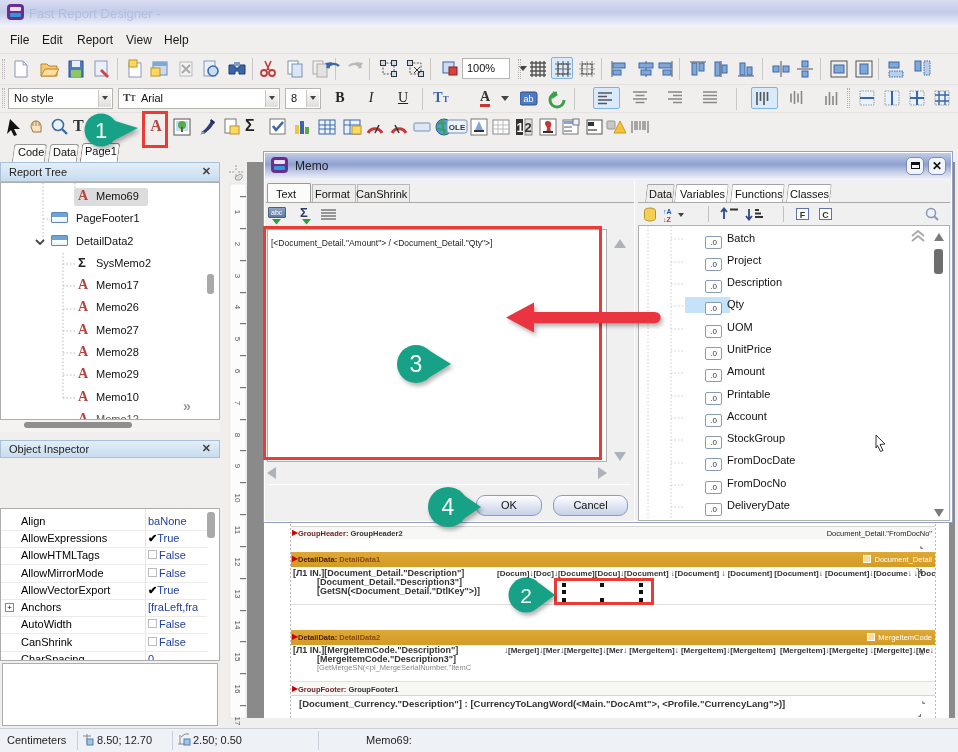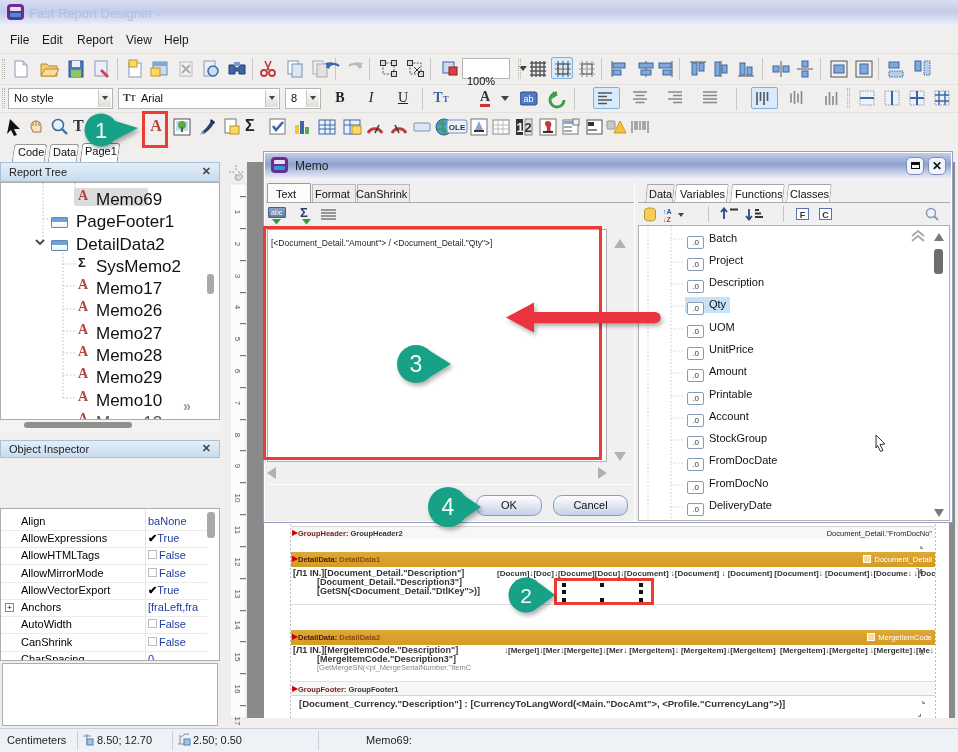--- a/index.html
+++ b/index.html
@@ -10,28 +10,28 @@
 .redrect { position:absolute; border:3px solid #EC3B35; }
 .tbsep { position:absolute; top:4px; width:1px; height:22px; background:#C9C7C5; }
 .grip { position:absolute; top:5px; width:3px; height:20px; border-left:1px dotted #B5B3B0; border-right:1px dotted #B5B3B0; }
 .ico { position:absolute; width:20px; height:20px; }
 .ico svg { position:absolute; left:0; top:0; }
 .combo { position:absolute; background:#FFFFFF; border:1px solid #B7B5B2; font-size:11px; color:#111; }
 .combo .ar { position:absolute; right:1px; top:1px; bottom:1px; width:13px; background:linear-gradient(#FDFDFD,#DFDDDA); border-left:1px solid #C9C7C5; }
 .combo .ar:after { content:""; position:absolute; left:3px; top:6px; border:3.5px solid transparent; border-top:4px solid #444; }
 .tbtn { position:absolute; width:22px; height:22px; top:3px; }
 .hl { background:#D8EAFB; border:1px solid #7EB2E3; border-radius:2px; }
-.tree-item { position:absolute; font-size:17px; color:#111; white-space:nowrap; }
+.tree-item { position:absolute; font-size:11px; color:#111; white-space:nowrap; }
 .memoA { font-family:"Liberation Serif",serif; font-weight:bold; color:#B5433E; }
 .bandico { display:inline-block; width:17px; height:11px; border:1px solid #5F87B8; background:linear-gradient(#6FA3D8 0%,#6FA3D8 45%,#FFF 45%,#EAF2FA 100%); border-radius:1px; vertical-align:-1px; }
 .pgrow { position:absolute; left:0; width:206px; height:18px; font-size:11px; color:#000; border-bottom:1px solid #EDEBE9; }
 .pgrow .nm { position:absolute; left:20px; top:2px; }
 .pgrow .vl { position:absolute; left:147px; top:2px; color:#1F3EA0; }
 .dlgtab { position:absolute; font-size:11px; color:#111; }
-.fld { position:absolute; font-size:11px; color:#111; white-space:nowrap; }
+.fld { position:absolute; font-size:11px; color:#111; white-space:nowrap;margin-left:18px; }
 .fld .b { display:inline-block; width:17px; height:13px; border:1px solid #8A9CB5; background:#FFF; font-size:8px; text-align:center; line-height:12px; color:#333; border-radius:2px; margin-right:5px; vertical-align:-3px; }
 .bandtxt { position:absolute; font-size:9px; font-weight:bold; color:#333; white-space:nowrap; }
 </style>
 </head>
 <body>
 
 <div class="abs" style="left:0;top:0;width:958px;height:27px;background:linear-gradient(#D9DDF2 0%,#C3CBE8 45%,#F3F4FA 100%);"></div>
 <div class="abs" style="left:7px;top:4px;width:17px;height:16px;border-radius:4px;background:#6B2D91;">
 <div style="position:absolute;left:3px;top:3px;width:11px;height:4px;background:#FFF;opacity:.85;border-radius:1px;"></div>
 <div style="position:absolute;left:3px;top:9px;width:11px;height:4px;background:#2E9BD6;border-radius:1px;"></div>
@@ -155,21 +155,21 @@
       </svg>
     </div>
 <div class="tbsep" style="left:430px;"></div>
 <div class="ico" style="left:440px;top:5px;">
       <svg width="20" height="20">
         <rect x="3" y="3" width="11" height="11" fill="#CBDCF0" stroke="#3C66A8"></rect>
         <rect x="9" y="8" width="8" height="8" fill="#D84040" stroke="#8A1F1F"></rect>
       </svg>
     </div>
 <div class="combo" style="left:462px;top:4px;width:48px;height:21px;">
-      <span style="position:absolute;left:4px;top:16px;">100%</span>
+      <span style="position:absolute;left:4px;top:3px;">100%</span>
     </div>
 <div class="tbtn" style="left:512px;"><svg width="22" height="22">
         <path d="M7 9h8l-4 5z" fill="#444"></path>
       </svg></div>
 <div class="grip" style="left:518px;"></div>
 <div class="ico" style="left:528px;top:5px;">
       <svg width="20" height="20">
         <path d="M4 2v16M8 2v16M12 2v16M16 2v16M2 4h16M2 8h16M2 12h16M2 16h16" stroke="#555" stroke-width="1.4"></path>
       </svg>
     </div>

